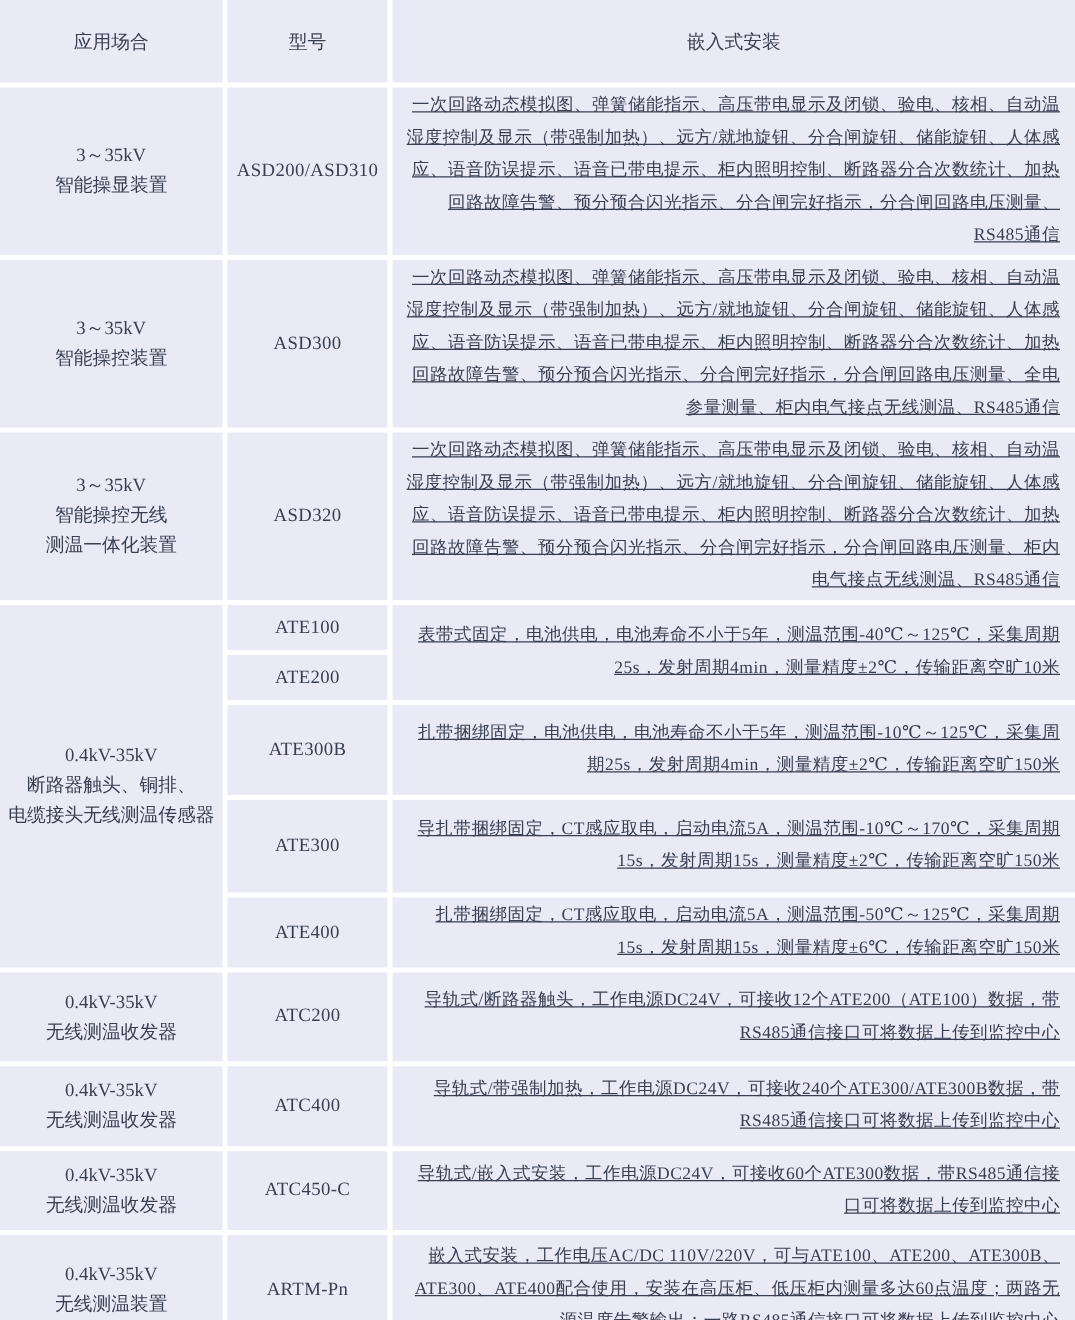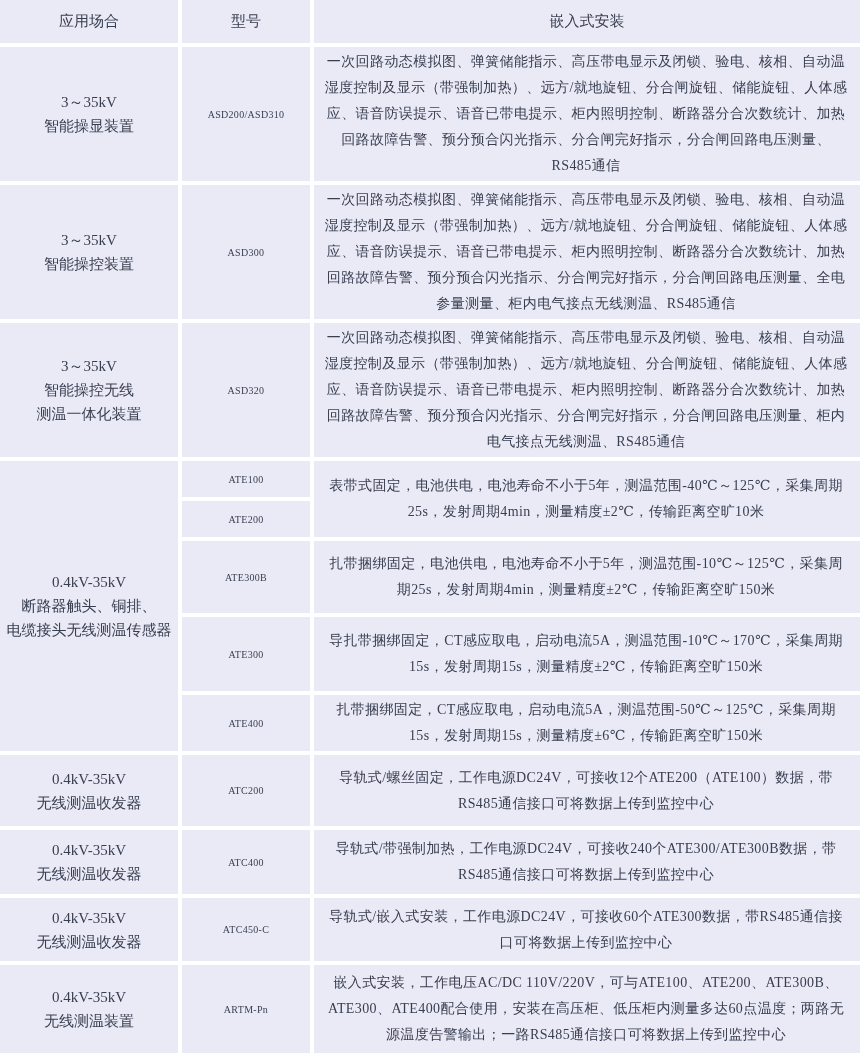--- a/index.html
+++ b/index.html
@@ -19,42 +19,43 @@
   col.c-app{width:178px;}
   col.c-model{width:128px;}
   col.c-func{width:546px;}
   th,td{
     background:#e9eaf6;
     vertical-align:middle;
     padding:0;
     font-weight:normal;
   }
   th{
-    height:43px;
+    height:66px;
     font-size:15px;
     text-align:center;
   }
   td.app{
     text-align:center;
     font-size:15px;
     line-height:24px;
     white-space:pre-line;
     margin-left:36px;
   }
   td.model{
     text-align:center;
-    font-size:10px;
+    font-size:15px;
     letter-spacing:0.3px;
   }
   td.func{
-    text-align:center;
+    text-align:right;
     font-size:14px;
     line-height:26px;
     letter-spacing:0.4px;
     padding:2px 12px 2px 10px;
+    text-decoration:underline;
   }
   tr.r1{height:126px;}
   tr.r2{height:131px;}
   tr.r3{height:128px;}
   tr.r-ate100{height:36px;}
   tr.r-ate200{height:36px;}
   tr.r-ate300b{height:72px;}
   tr.r-ate300{height:74px;}
   tr.r-ate400{height:44px;margin-left:44px;}
   tr.r-atc200{height:71px;}
@@ -117,21 +118,21 @@
       <td class="func">导扎带捆绑固定，CT感应取电，启动电流5A，测温范围-10℃～170℃，采集周期15s，发射周期15s，测量精度±2℃，传输距离空旷150米</td>
     </tr>
     <tr class="r-ate400">
       <td class="model">ATE400</td>
       <td class="func">扎带捆绑固定，CT感应取电，启动电流5A，测温范围-50℃～125℃，采集周期15s，发射周期15s，测量精度±6℃，传输距离空旷150米</td>
     </tr>
     <tr class="r-atc200">
       <td class="app">0.4kV-35kV
 无线测温收发器</td>
       <td class="model">ATC200</td>
-      <td class="func">导轨式/螺丝固定，工作电源DC24V，可接收12个ATE200（ATE100）数据，带RS485通信接口可将数据上传到监控中心</td>
+      <td class="func">导轨式/断路器触头，工作电源DC24V，可接收12个ATE200（ATE100）数据，带RS485通信接口可将数据上传到监控中心</td>
     </tr>
     <tr class="r-atc400">
       <td class="app">0.4kV-35kV
 无线测温收发器</td>
       <td class="model">ATC400</td>
       <td class="func">导轨式/带强制加热，工作电源DC24V，可接收240个ATE300/ATE300B数据，带RS485通信接口可将数据上传到监控中心</td>
     </tr>
     <tr class="r-atc450">
       <td class="app">0.4kV-35kV
 无线测温收发器</td>

